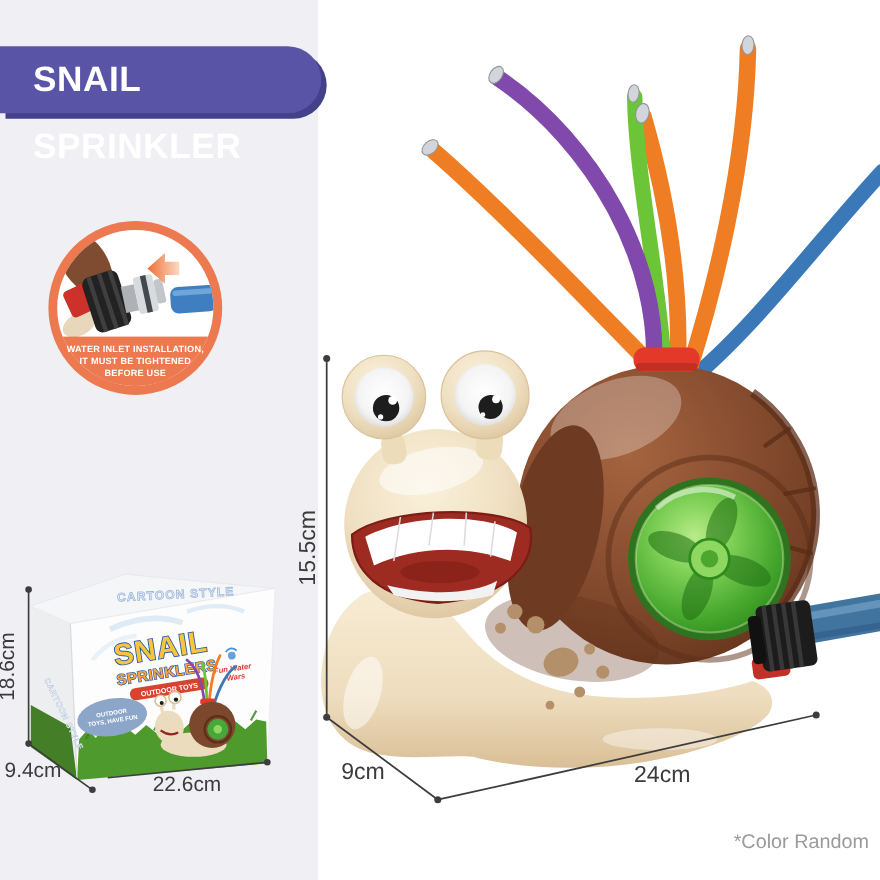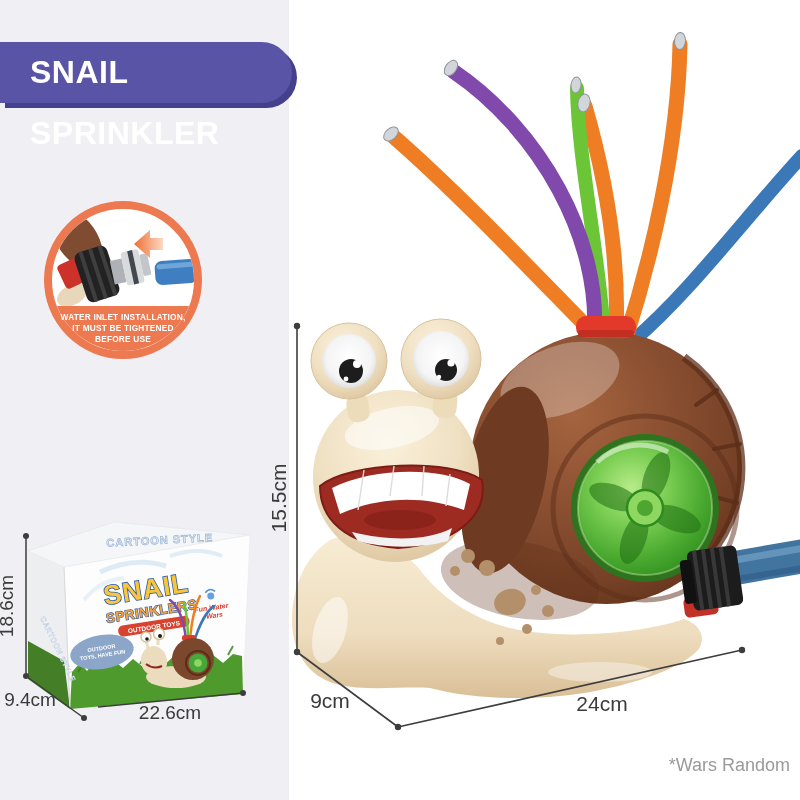--- a/index.html
+++ b/index.html
@@ -300,14 +300,14 @@
           <circle cx="297" cy="652" r="3.2"></circle>
         <circle cx="398" cy="727" r="3.2"></circle>
           <circle cx="742" cy="650" r="3.2"></circle>
       </g>
       <text class="dim" transform="translate(286,498) rotate(-90)" text-anchor="middle">15.5cm</text>
       <text class="dim" x="330" y="708" text-anchor="middle">9cm</text>
       <text class="dim" x="602" y="711" text-anchor="middle">24cm</text>
     </g>
   </svg>
 
-  <div class="footnote">*Wars Random</div>
+  <div class="footnote">*Color Random</div>
 </div>
 
 </body></html>

